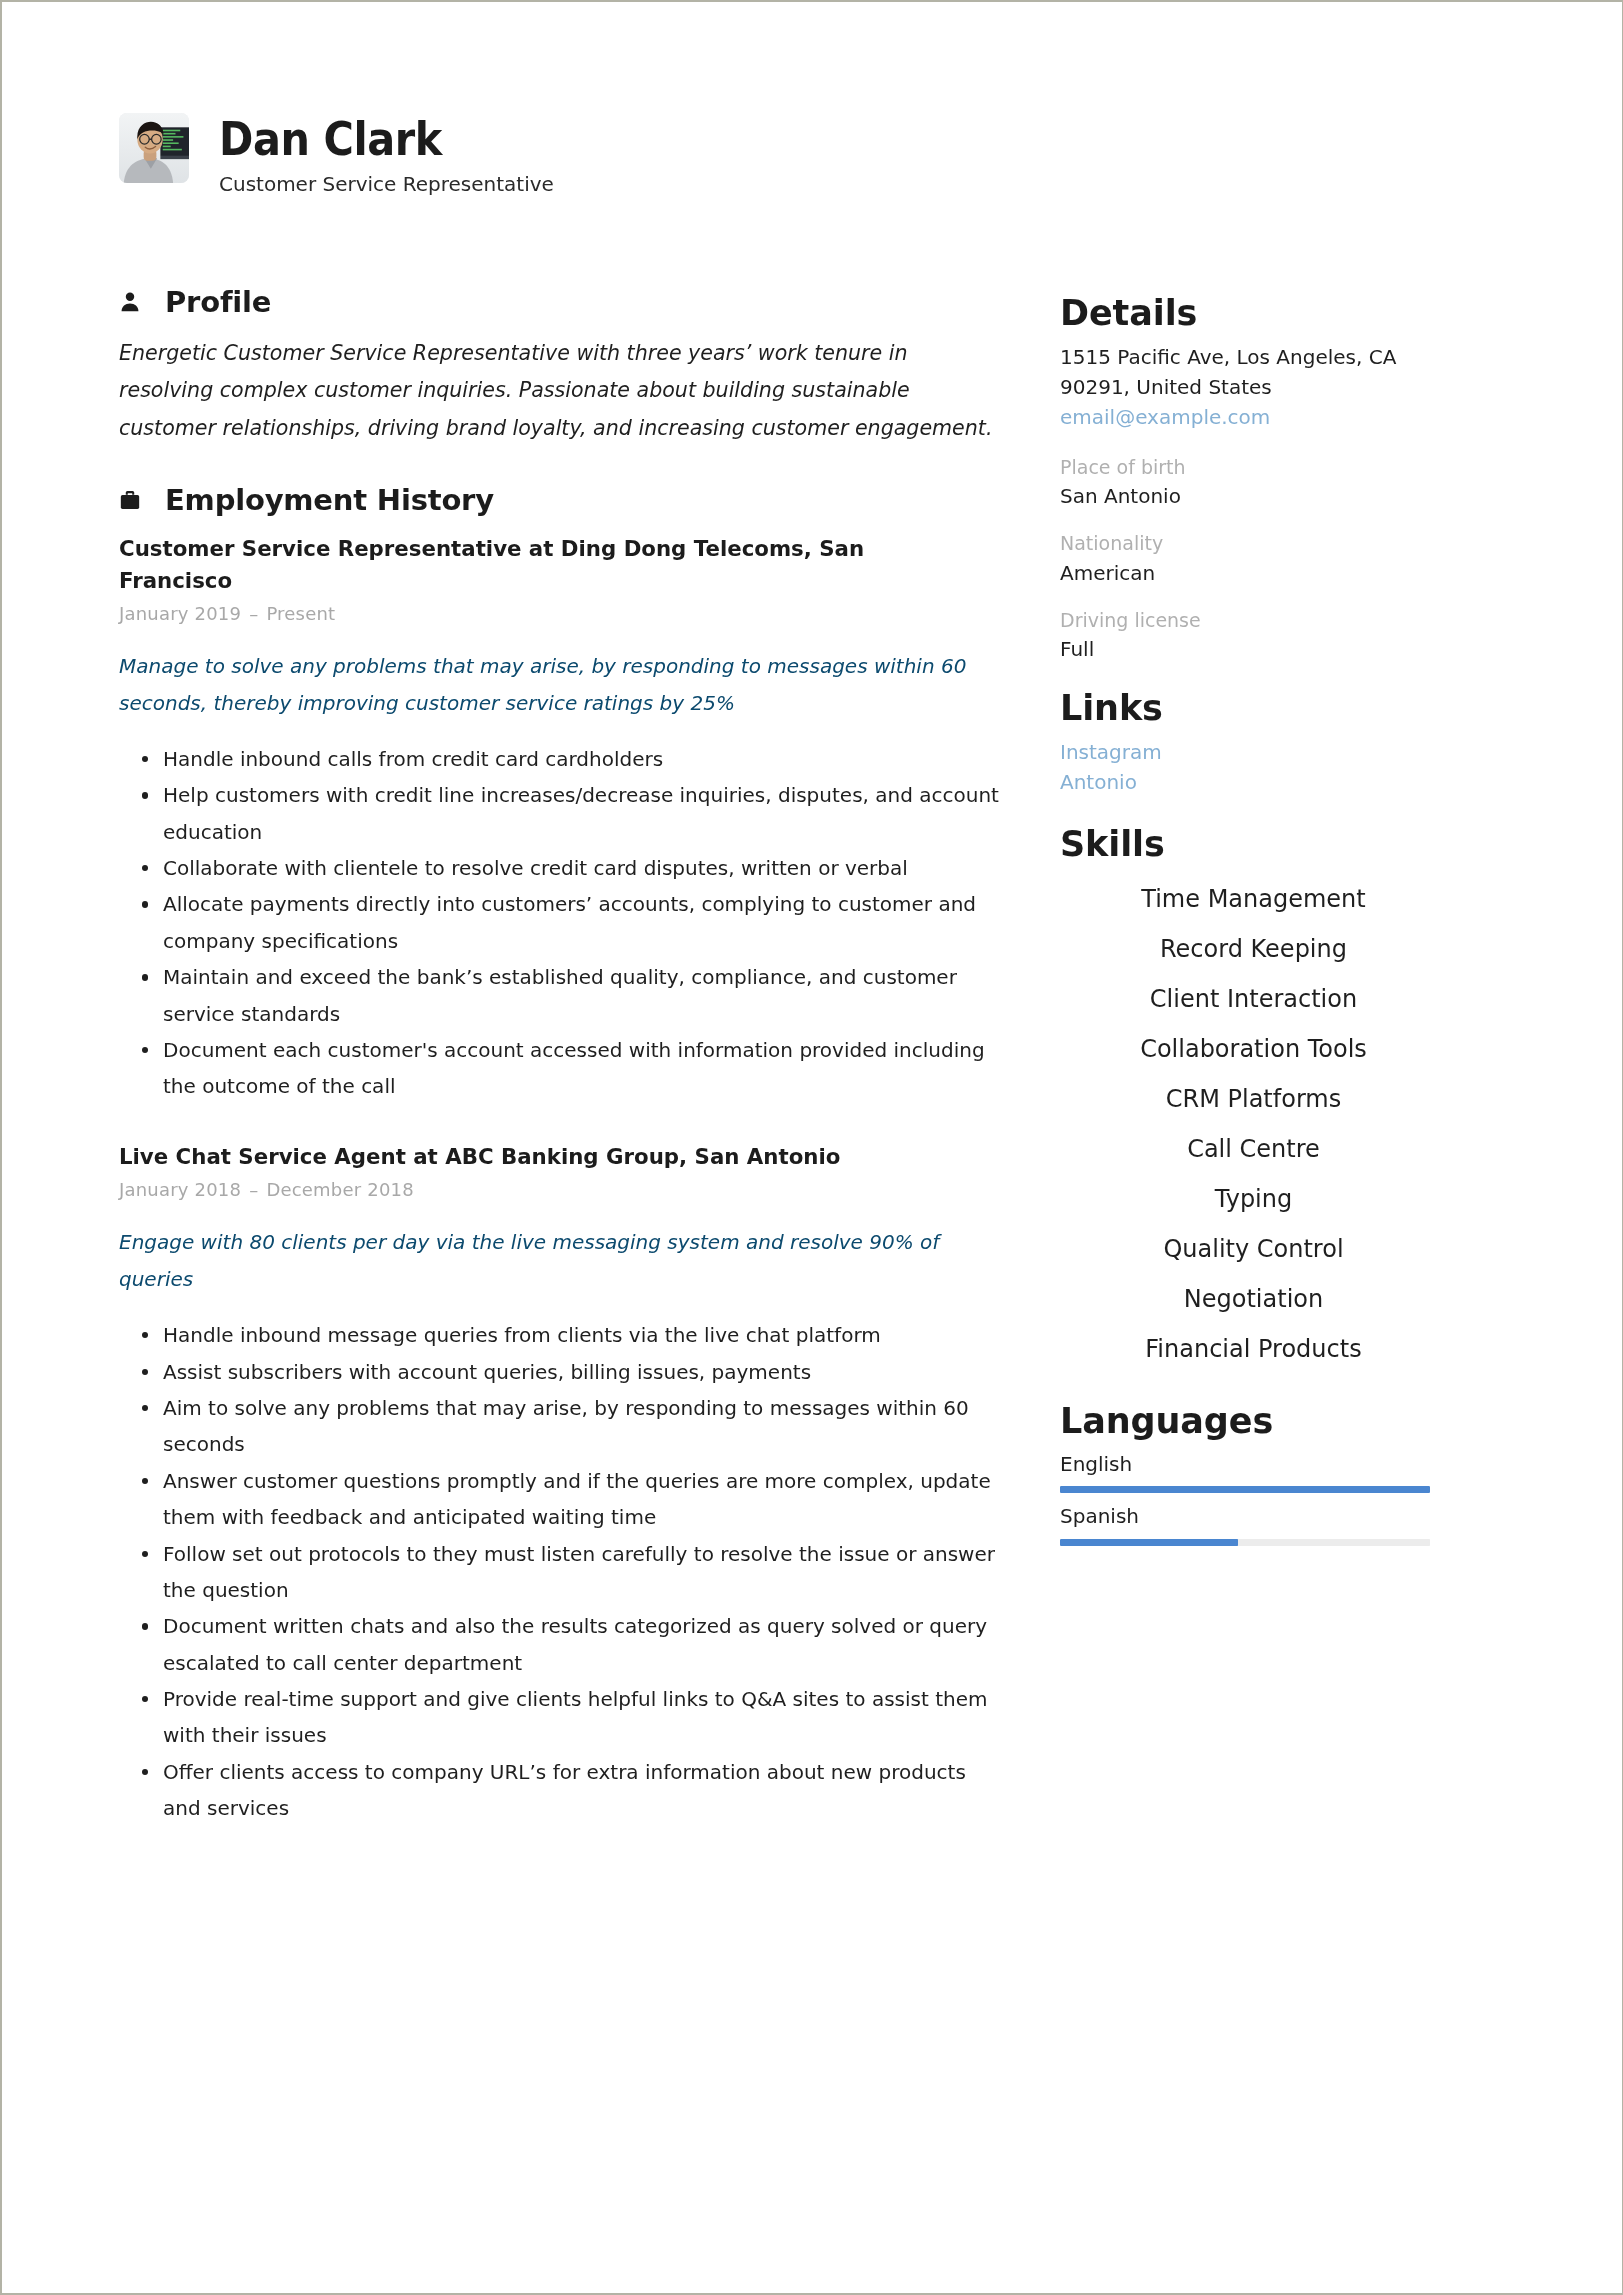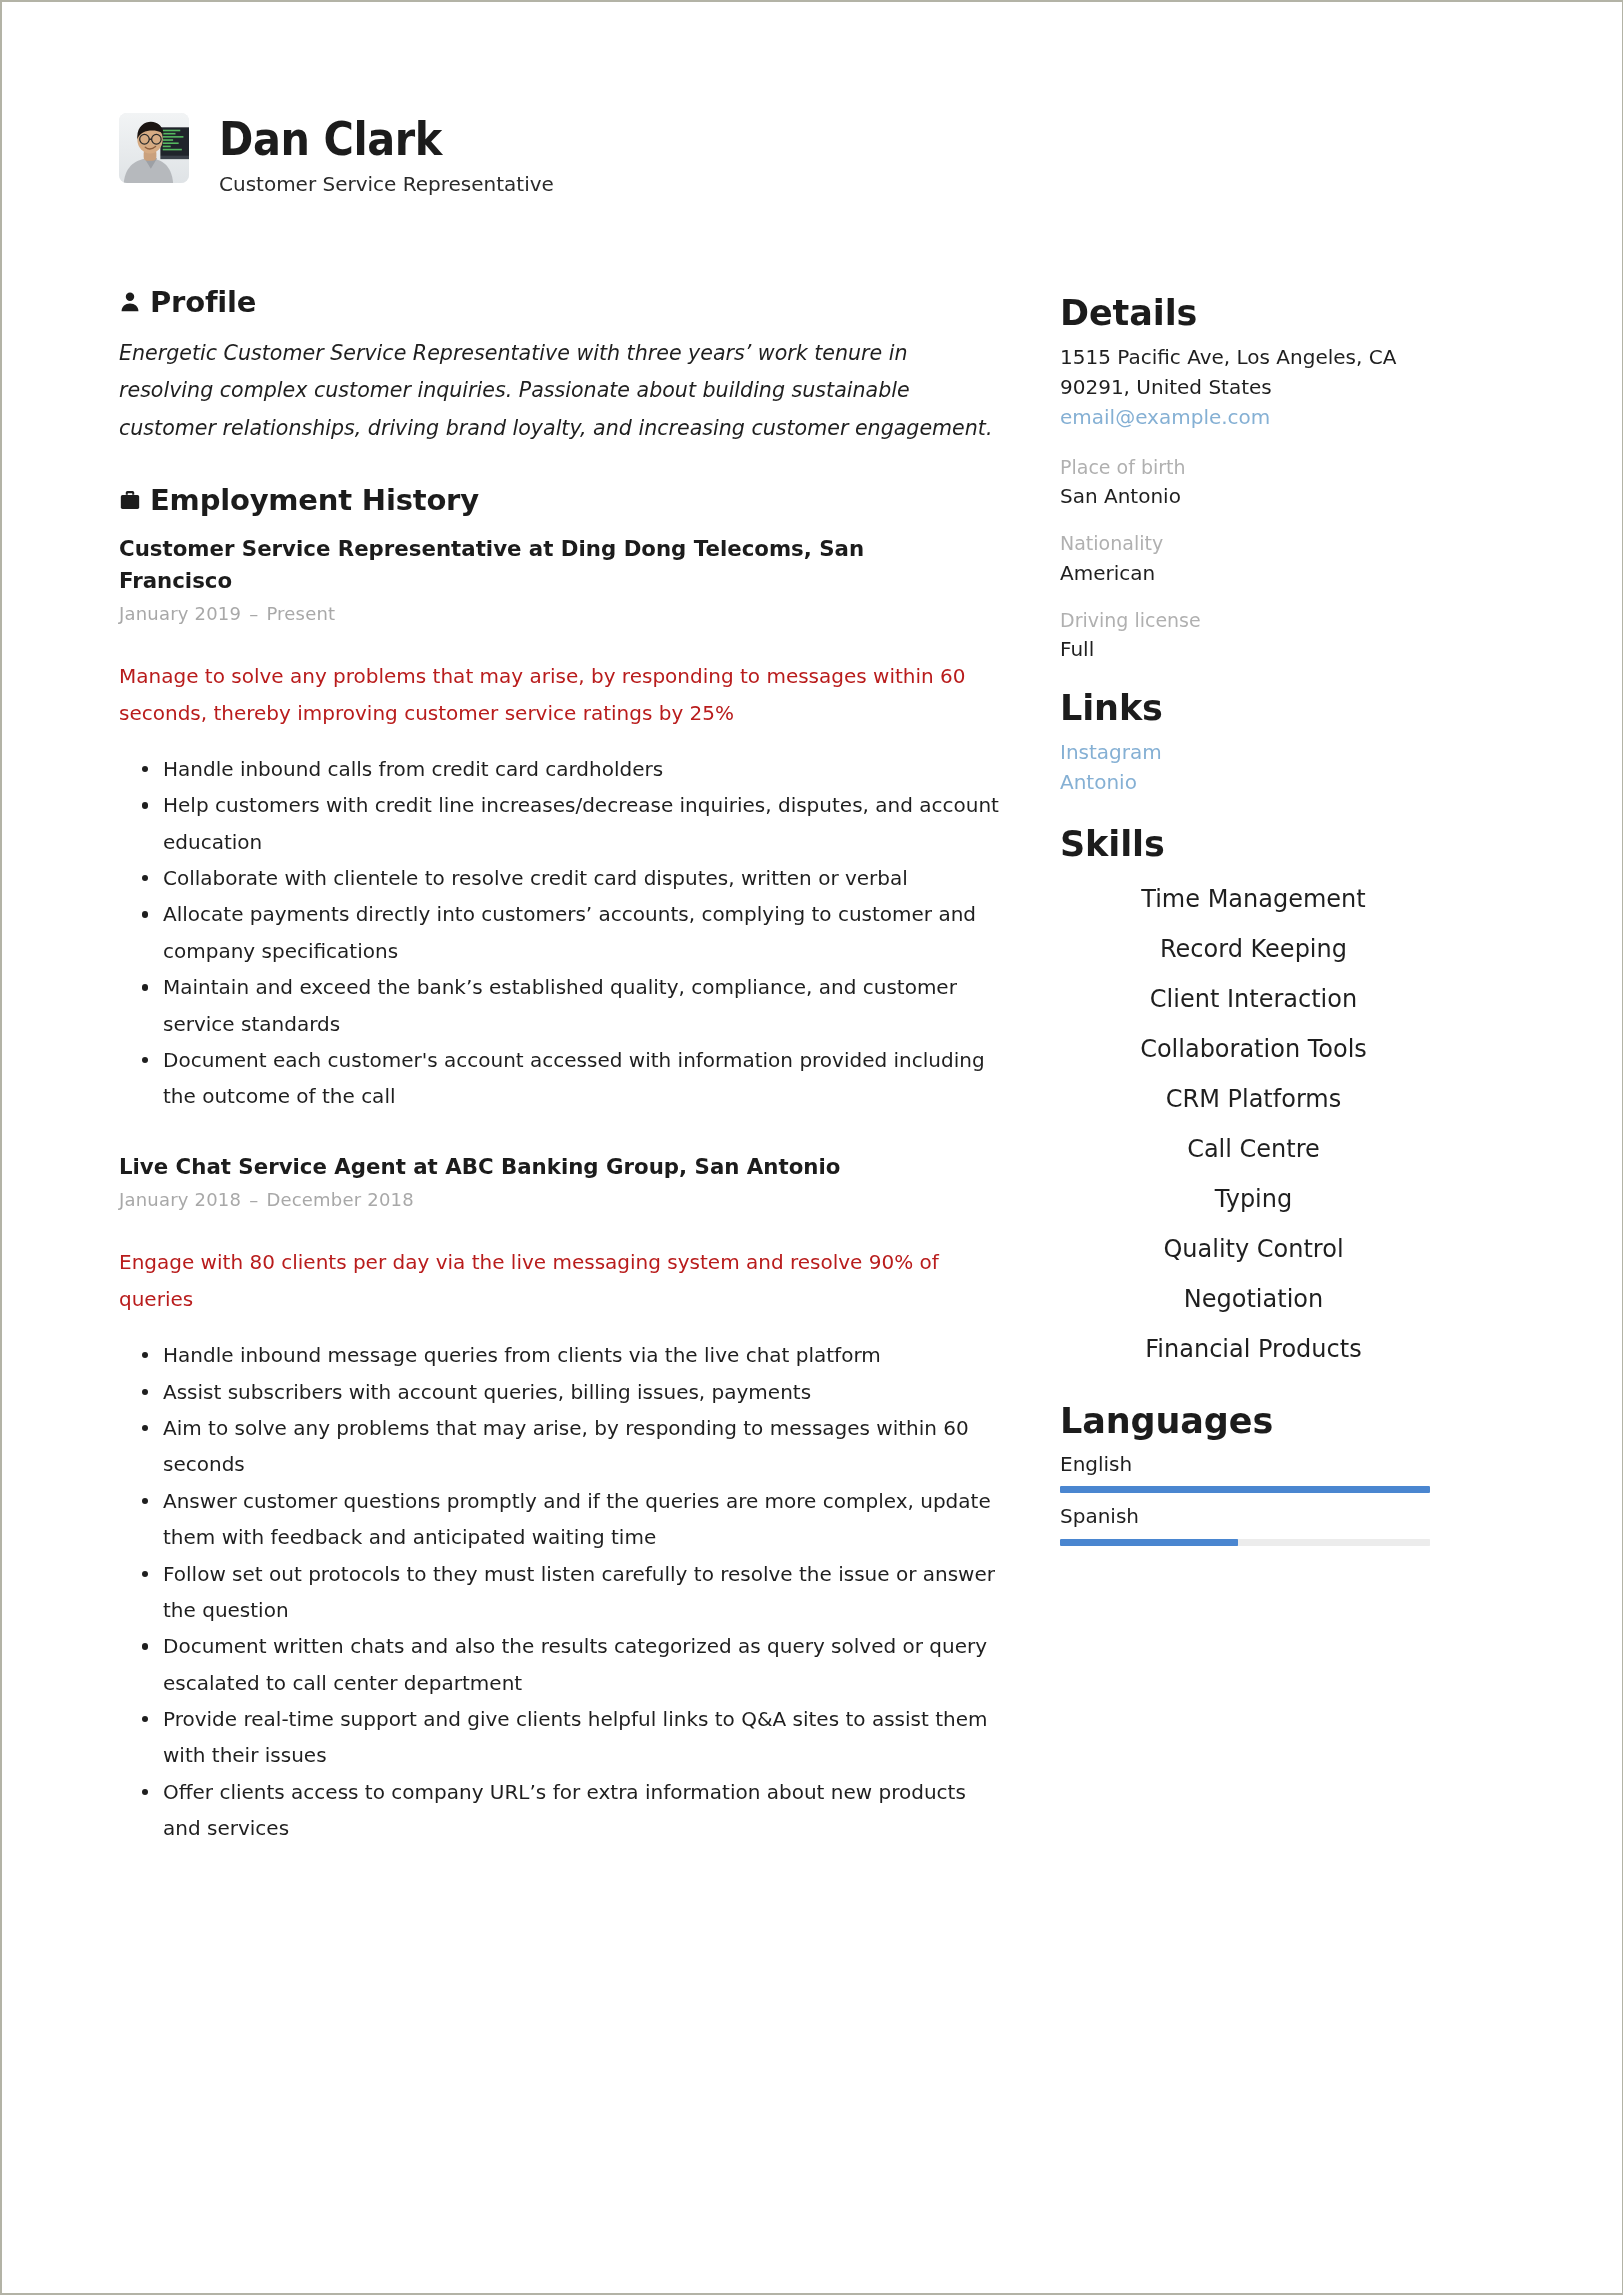--- a/index.html
+++ b/index.html
@@ -61,21 +61,21 @@
   
   .columns { display: flex; align-items: flex-start; }
   .col-main { width: 941px; flex: 0 0 941px; padding-right: 55px; }
   .col-side { width: 387px; flex: 0 0 387px; padding-top: 8px; }
 
   
   .section { margin-bottom: 36px; }
   .sec-head {
     display: flex;
     align-items: center;
-    gap: 9px;
+    gap: 24px;
     margin-bottom: 16px;
   }
   .sec-icon { width: 22px; height: 24px; flex: 0 0 22px; display:block; }
   .sec-icon svg { display: block; width: 100%; height: 100%; fill: #1c1c1c; }
   .sec-title {
     font-size: 29px;
     font-weight: 700;
     color: #1c1c1c;
     letter-spacing: -0.2px;
   }
@@ -100,23 +100,24 @@
   }
   .job-dates {
     font-size: 18px;
     color: #a8a8a8;
     margin-top: 7.1px;
     letter-spacing: 0.2px;
   }
   .job-dates .sep { padding: 0 8px; }
   .job-summary {
     font-size: 20px;
-    color: #b91c1c;
+    font-style: italic;
+    color: #0c4a6e;
     line-height: 1.82;
-    margin-top: 34px;
+    margin-top: 24px;
     max-width: 905px;
   }
   ul.job-bullets {
     list-style: none;
     margin-top: 20px;
   }
   ul.job-bullets li {
     position: relative;
     padding-left: 44px;
     font-size: 20px;

